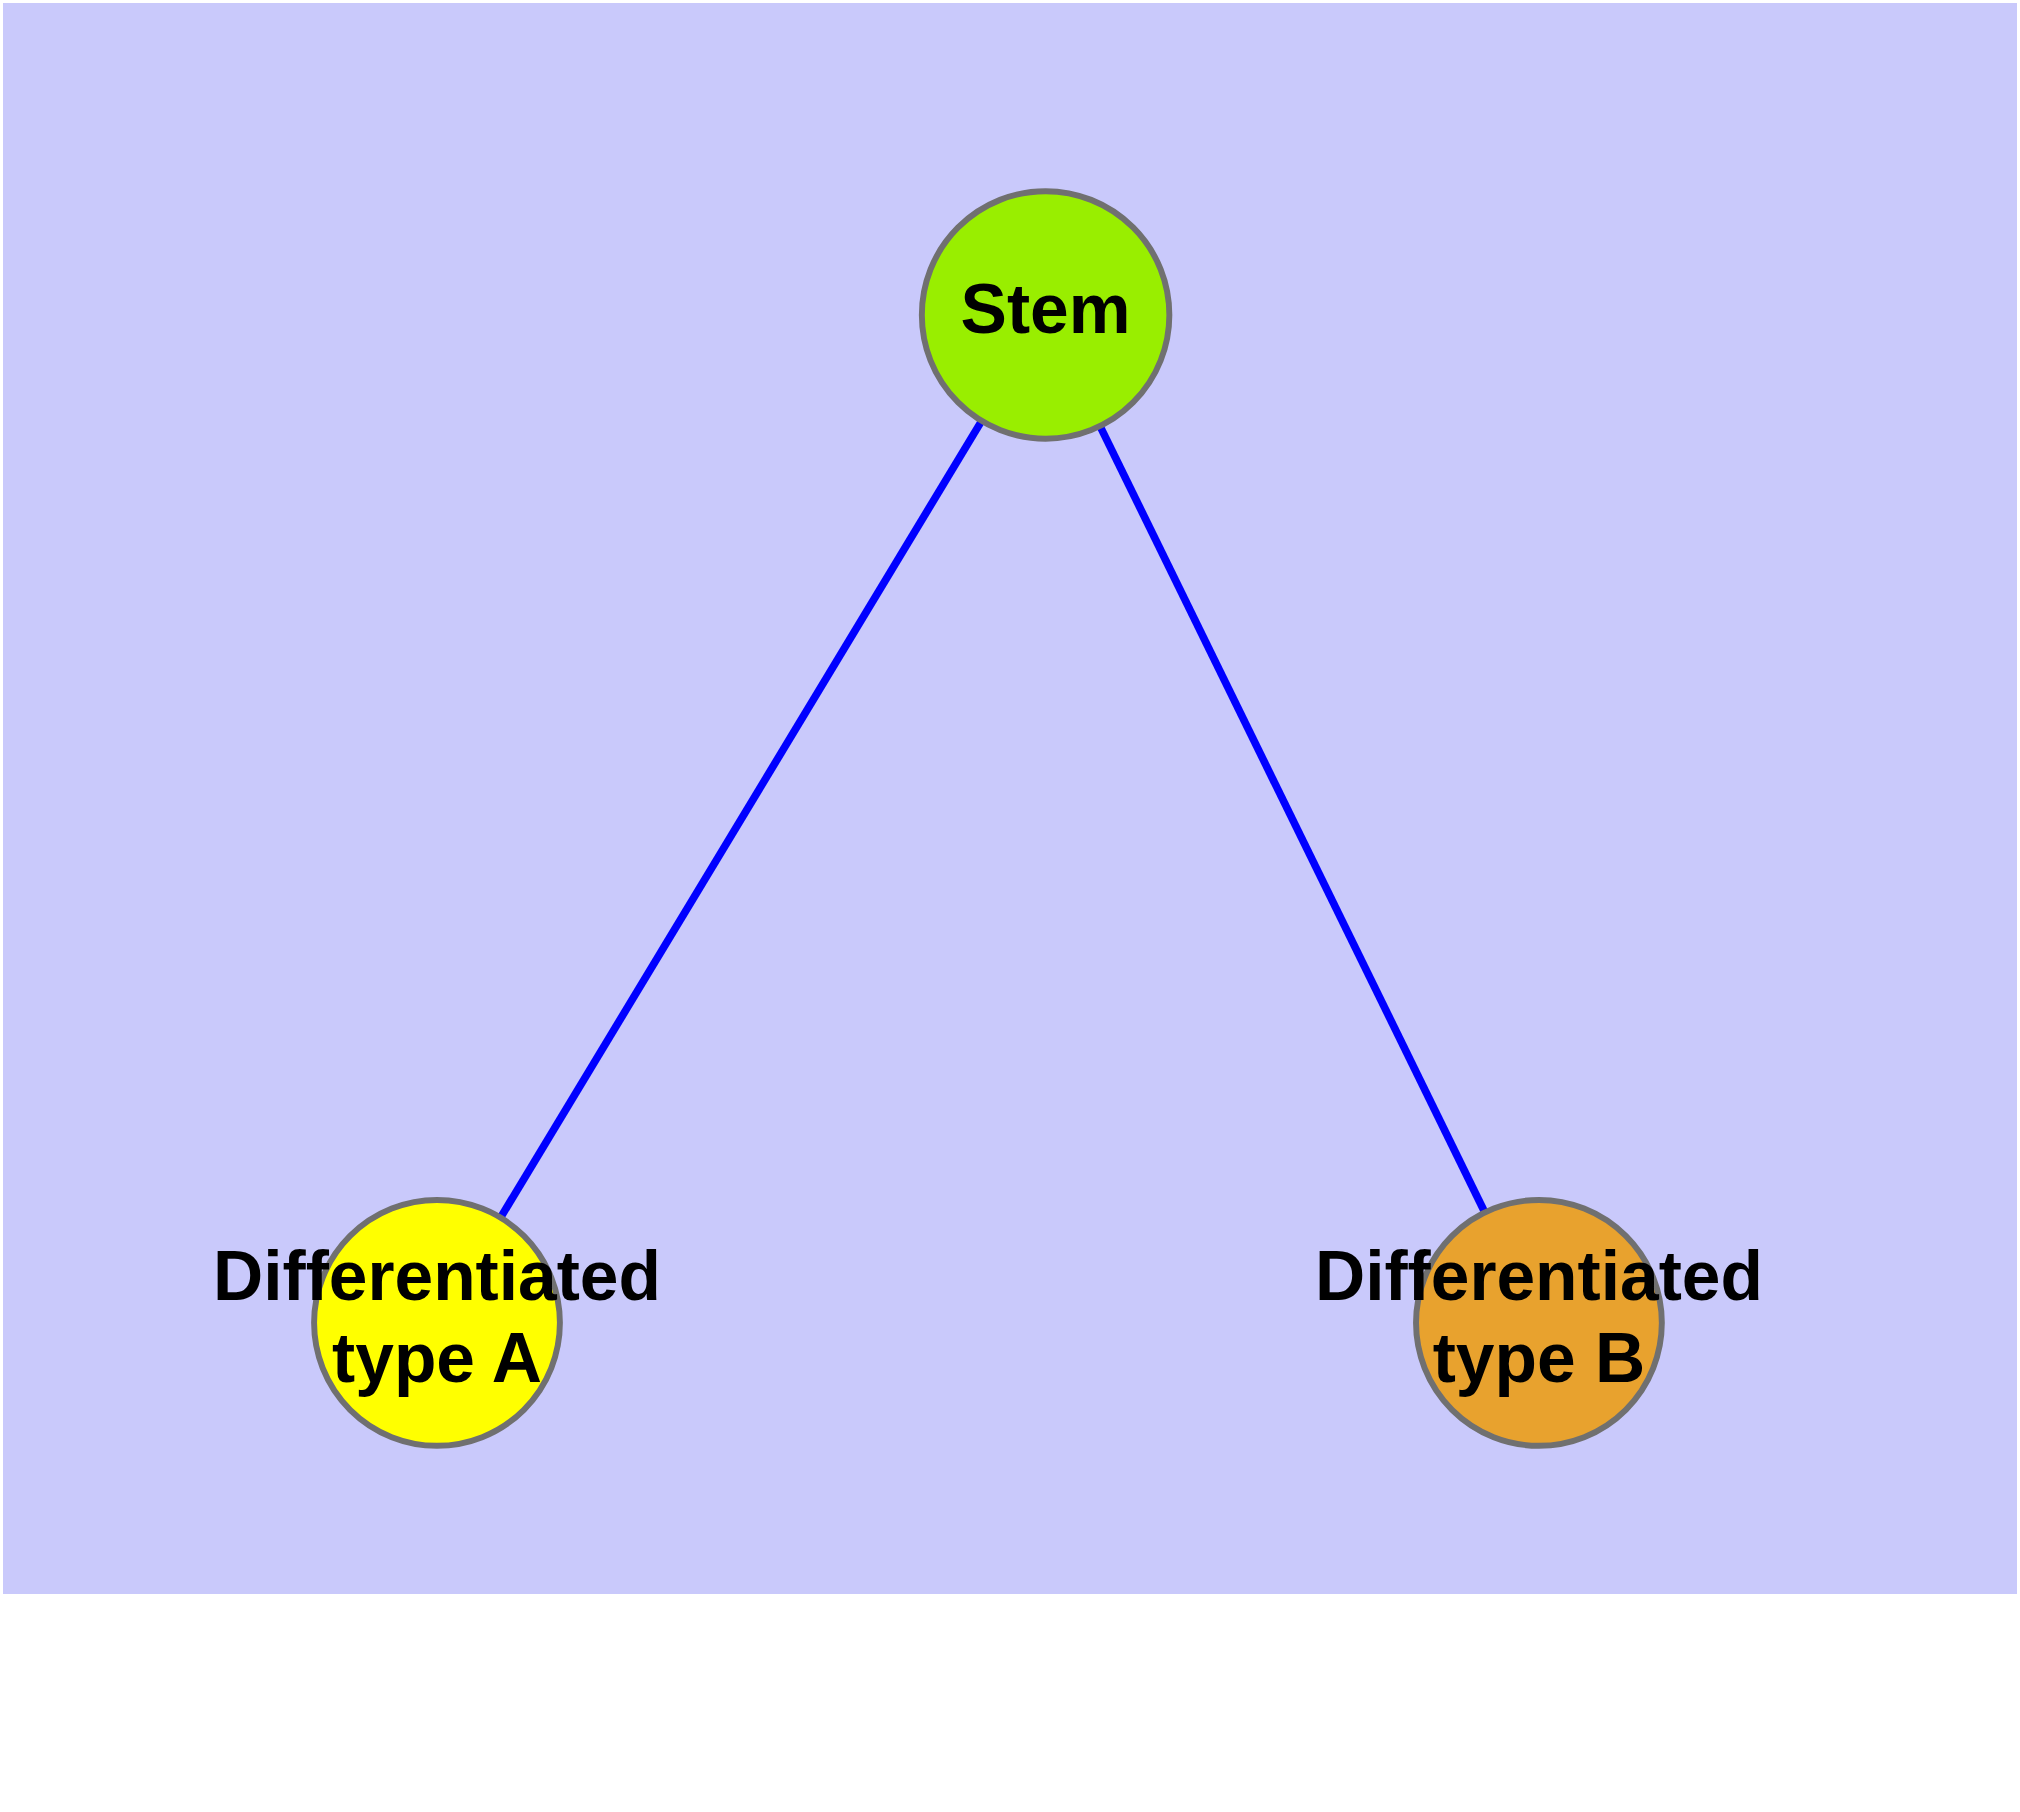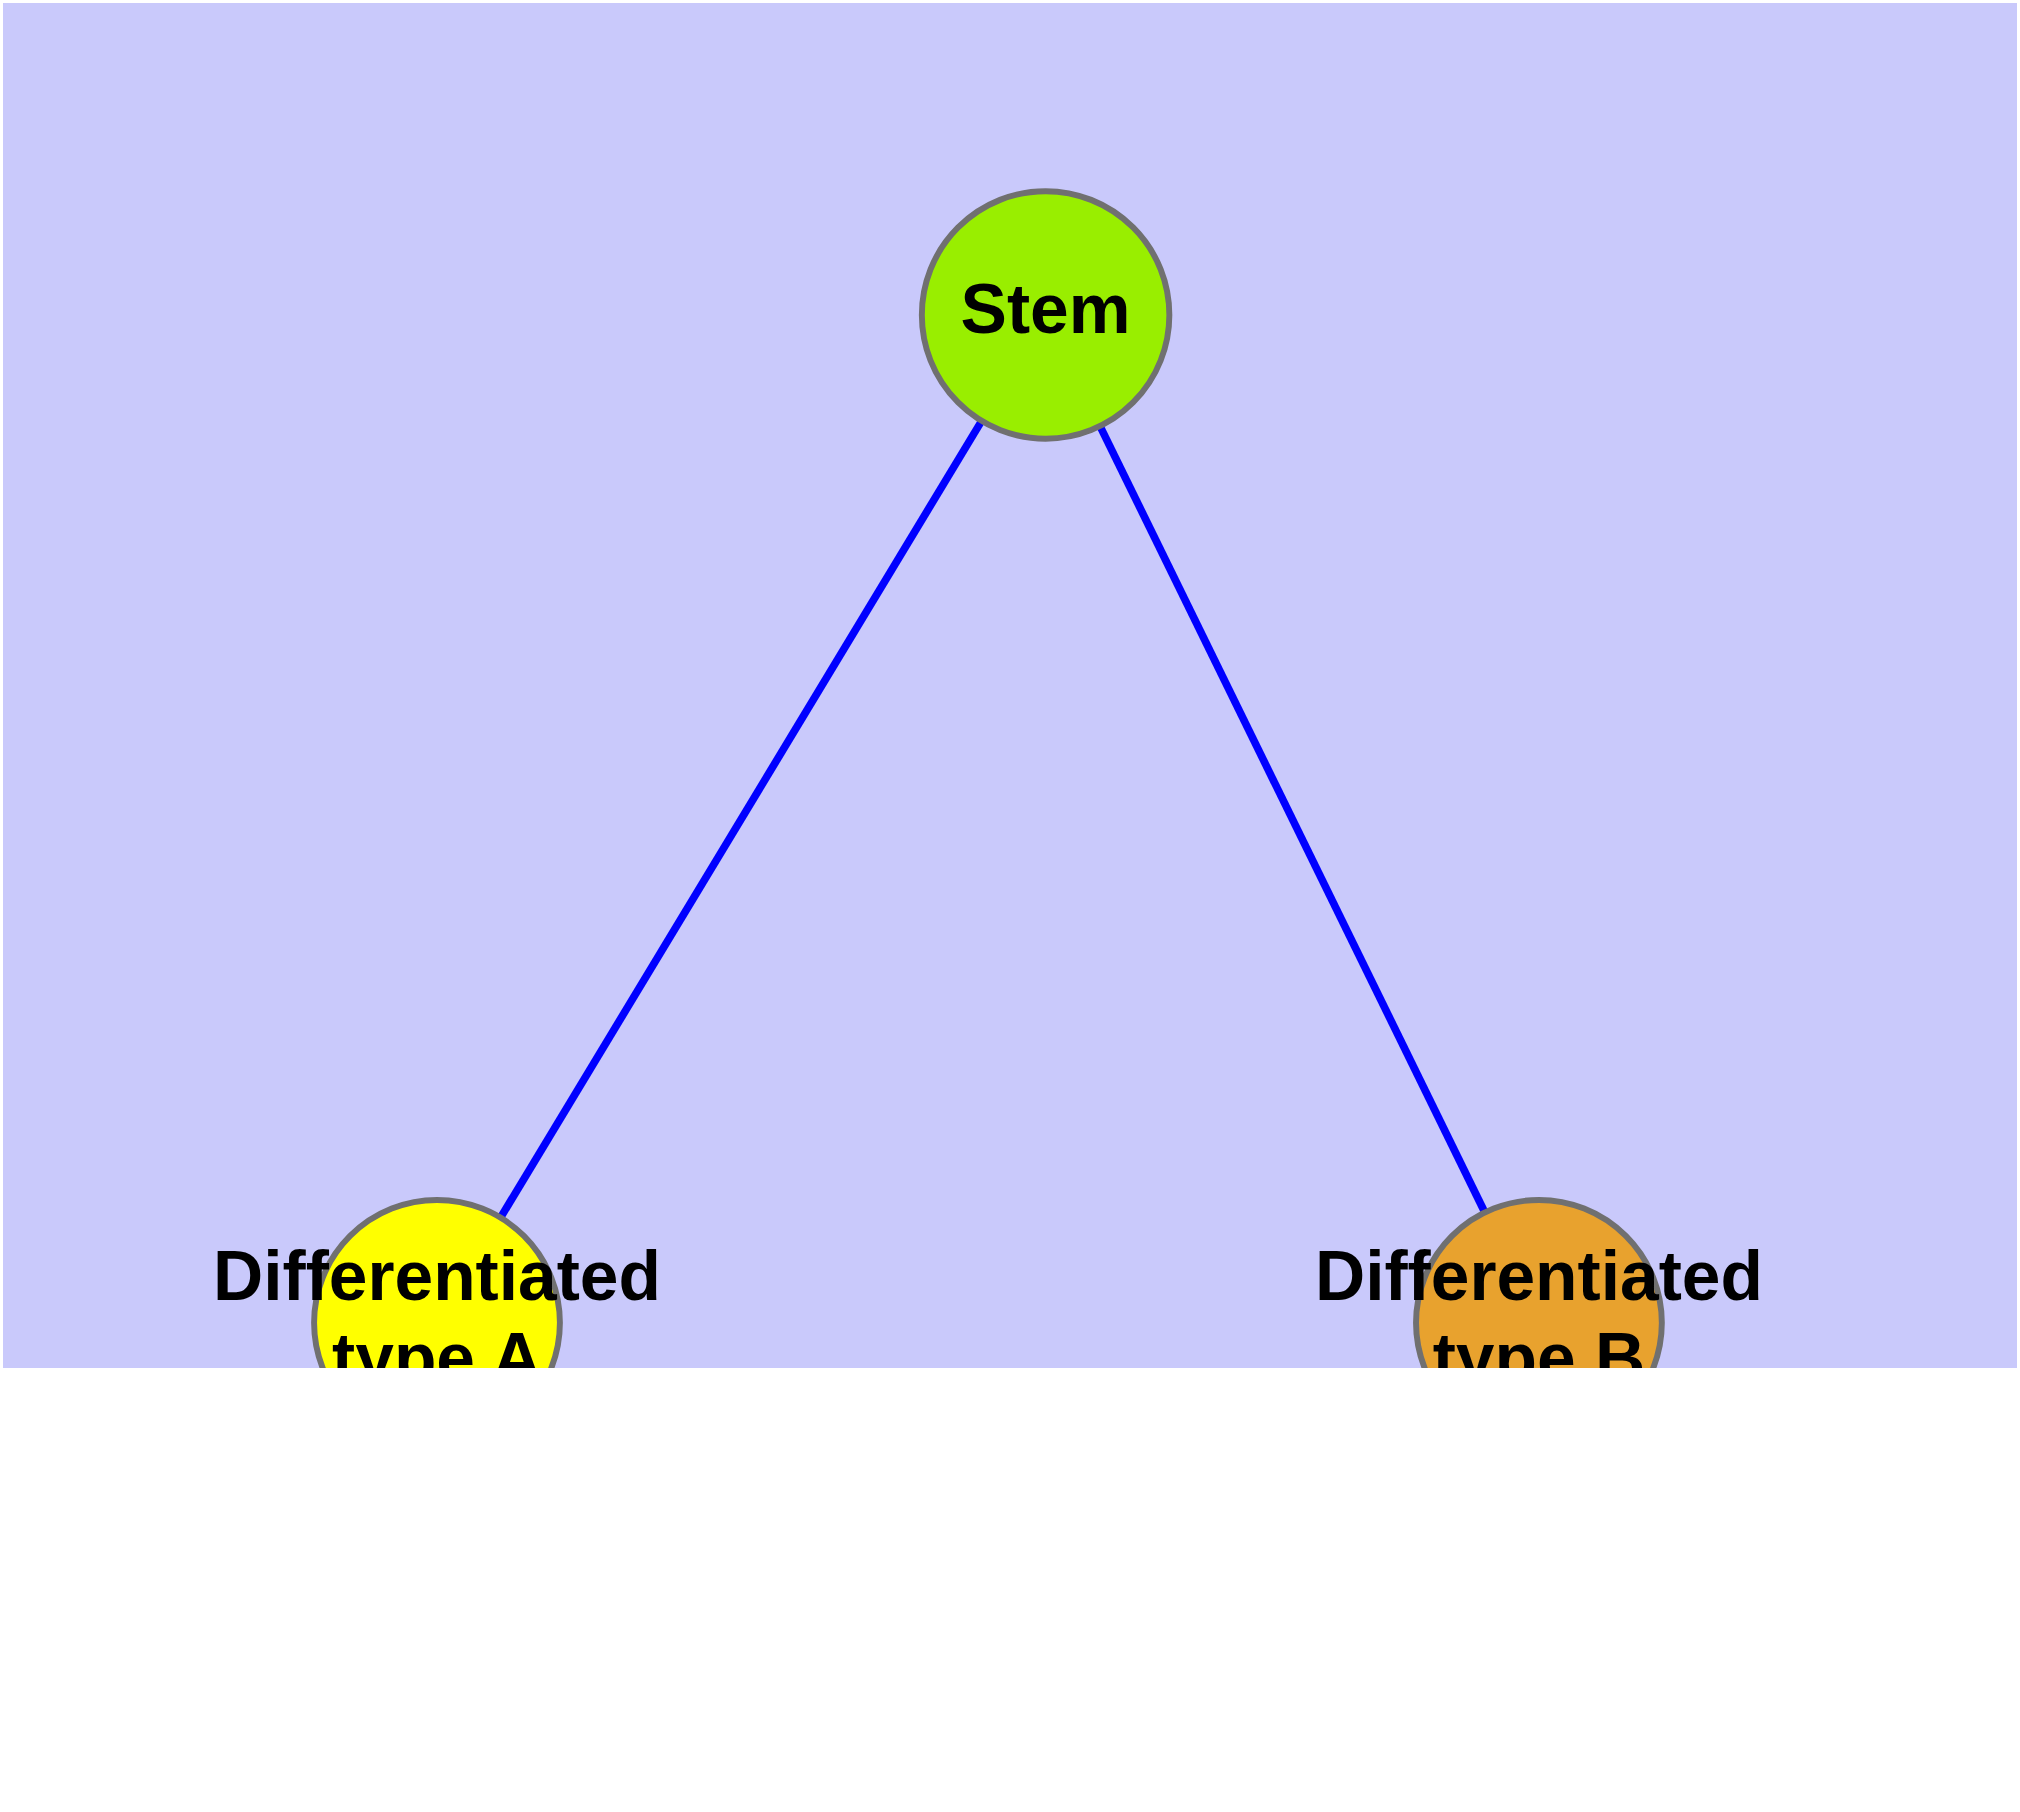--- a/index.html
+++ b/index.html
@@ -4,21 +4,21 @@
 <title>Cell Differentiation Graph</title>
 <style>
   html, body {
     margin: 0;
     padding: 0;
     background: #ffffff;
   }
   #stage {
     position: relative;
     width: 2021px;
-    height: 1368px;
+    height: 1594px;
     background: #ffffff;
     overflow: hidden;
     font-family: "Liberation Sans", sans-serif;
   }
   #canvas {
     position: absolute;
     left: 3.4px;
     top: 3.4px;
     width: 2014px;
     height: 1809px;

